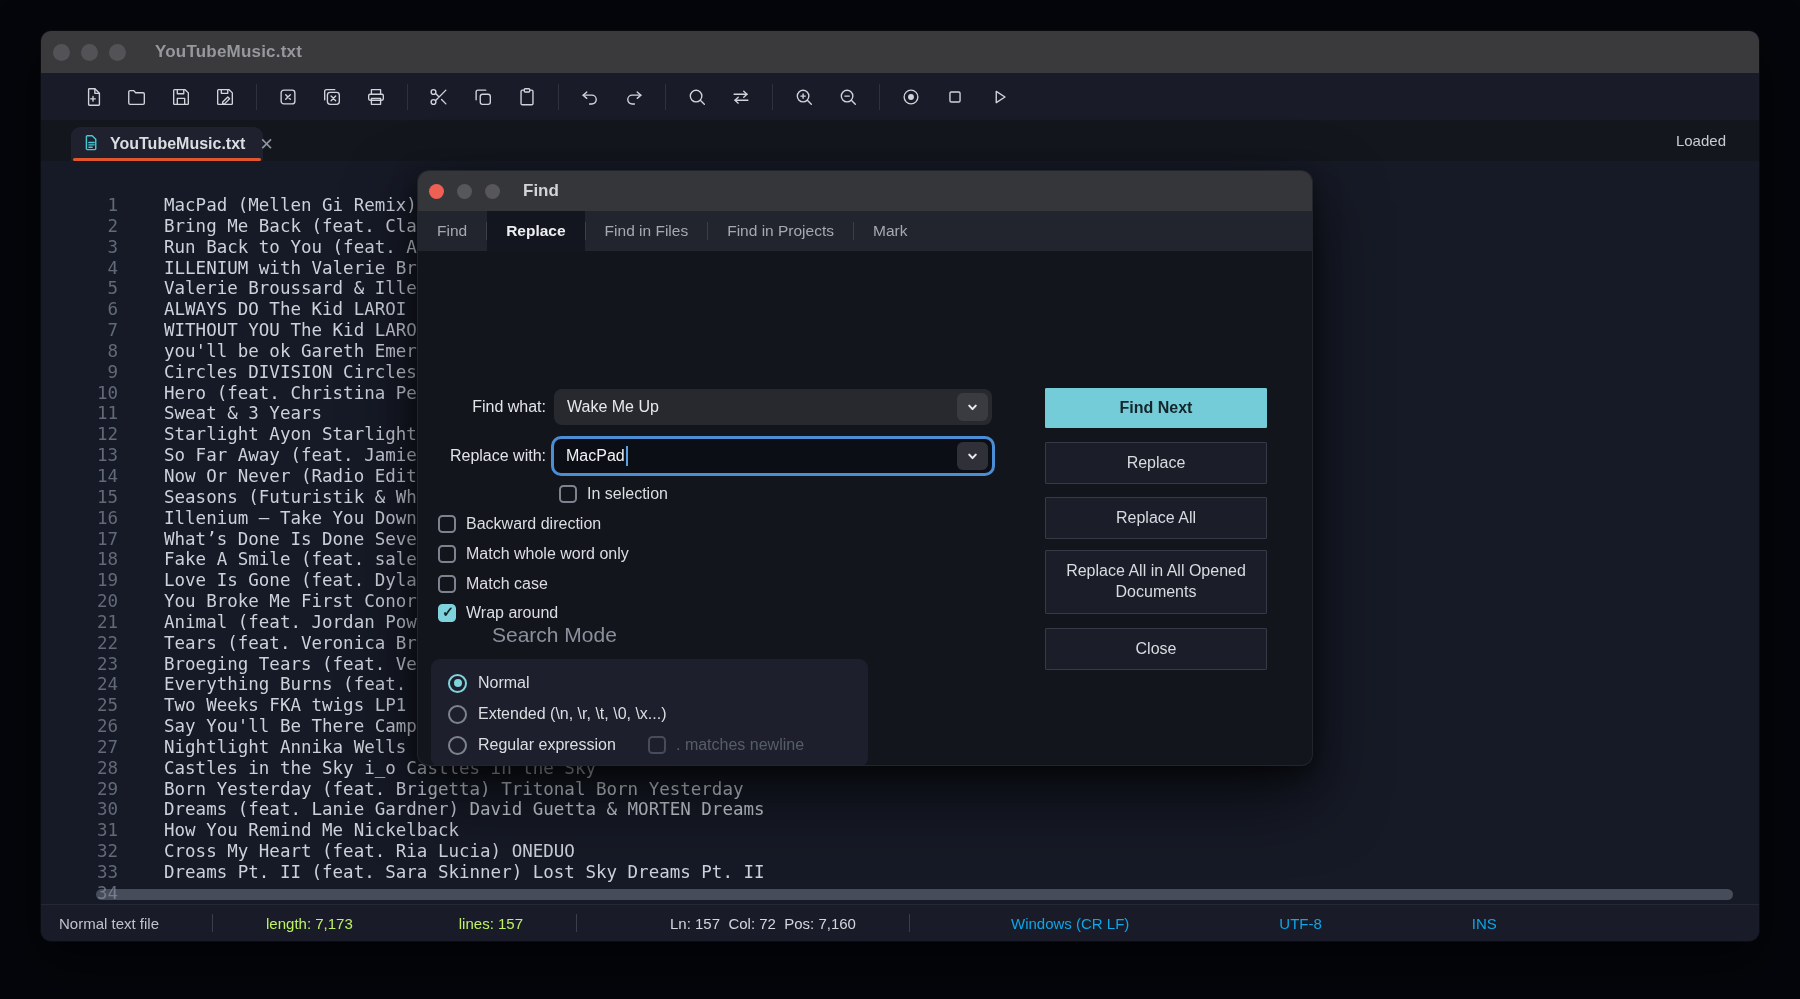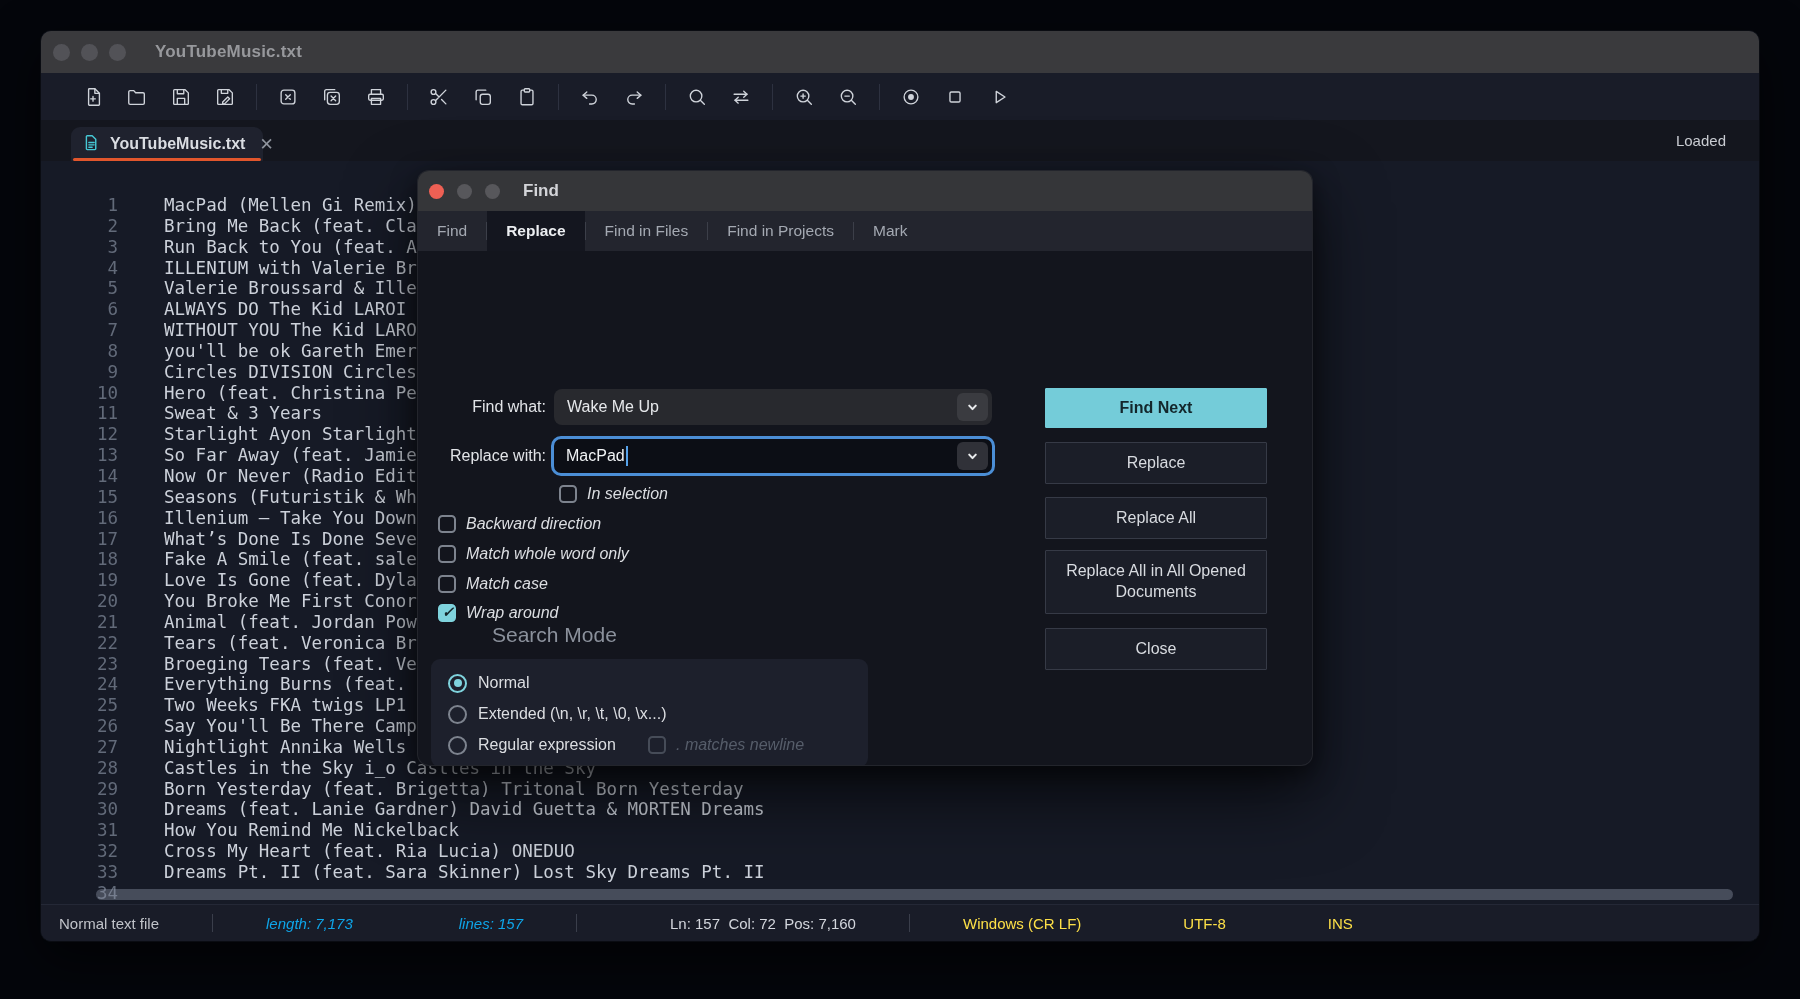--- a/index.html
+++ b/index.html
@@ -40,23 +40,23 @@
   .ed-num { width:77px; text-align:right; color:#626a79; flex:none; }
   .ed-text { margin-left:46px; color:#ccd1da; }
   .hscroll { position:absolute; left:55px; bottom:4px; width:1637px; height:11px;
              background:rgba(150,158,175,.38); border-radius:6px; }
 
   .statusbar { position:absolute; left:0; right:0; bottom:0; height:37px; background:#191c28;
                border-top:1px solid #242836; display:flex; align-items:center; padding-left:18px;
                font-size:15px; white-space:pre;gap:36px; }
   .sb-sep { width:1px; height:18px; background:#3a3e4b; margin:0 17px; }
   .sb-main { color:#c0c3c9; }
-  .sb-dim { color:#0ea5e9;font-style:italic; }
+  .sb-dim { color:#bef264; }
   .sb-bright { color:#d3d6dd;margin-left:40px; }
-  .sb-med { color:#fde047; }
+  .sb-med { color:#0ea5e9;margin-left:48px; }
 
   
   .dialog { position:absolute; left:417px; top:170px; width:896px; height:596px;
             background:#13151d; border-radius:12px; overflow:hidden;
             border:1px solid rgba(255,255,255,.07);
             box-shadow:0 30px 70px rgba(0,0,0,.62), 0 8px 24px rgba(0,0,0,.5); }
   .dlg-title { position:absolute; left:0; top:0; right:0; height:40px; background:#353639;
                display:flex; align-items:center; padding-left:11px; }
   .dl { width:15px; height:15px; border-radius:50%; margin-right:13px; }
   .dl-red { background:#ee6054; } .dl-gray { background:#57575b; }
@@ -81,21 +81,21 @@
               stroke-linecap:round; stroke-linejoin:round; }
   .fld { position:absolute; left:133px; top:185px; width:444px; height:40px; background:#0c0e15;
          border:3px solid #4b8ed6; border-radius:10px; }
   .fld-text { position:absolute; left:12px; top:0; height:34px; line-height:34px; color:#f0f2f4;
               font-size:16px; display:flex; align-items:center; }
   .caret { display:inline-block; width:2px; height:20px; background:#56a2ea; margin-left:1px; }
   .fld-dd { position:absolute; right:4px; top:3px; width:31px; height:28px; background:#303138;
             border-radius:6px; display:flex; align-items:center; justify-content:center; }
 
   .chk { position:absolute; display:flex; align-items:center; gap:10px; height:22px;
-         color:#dcdee2; font-size:16px;font-style:italic; }
+         color:#dcdee2; font-size:16px; }
   .box { width:18px; height:18px; border:2px solid #7d838e; border-radius:4.5px; flex:none;
          position:relative; }
   .chk.on .box { background:#7fd3dd; border-color:#7fd3dd; }
   .chk.on .box::after { content:"✓"; position:absolute; left:2px; top:-2px; color:#142529;
                         font-size:14.5px; font-weight:700; }
   .chk.disabled { color:#565d6a; }
   .chk.disabled .box { border-color:#464c58; }
 
   .sm-label { position:absolute; left:34px; top:372px; color:#8b919c; font-size:21px;margin-left:40px; }
   .sm-panel { position:absolute; left:13px; top:408px; width:437px; height:108px;

